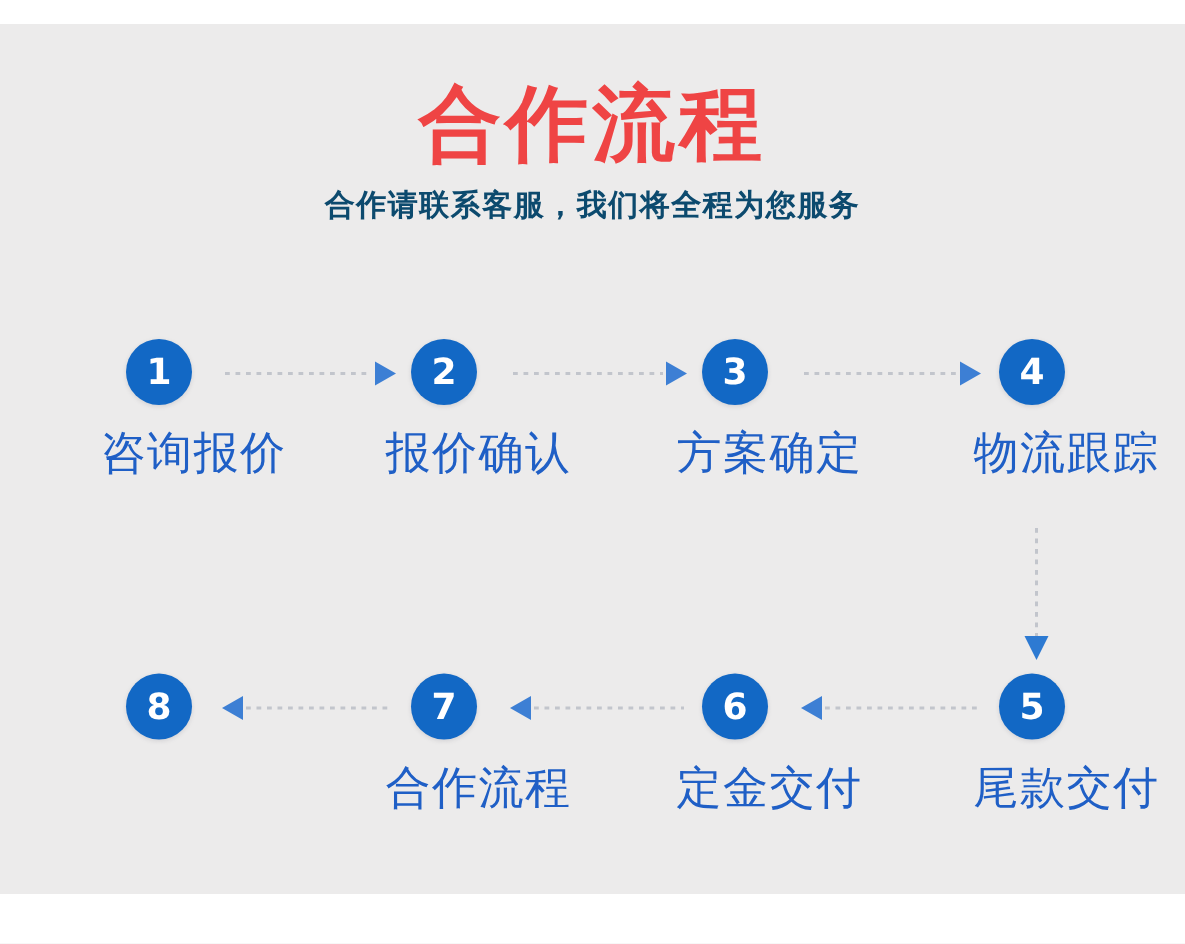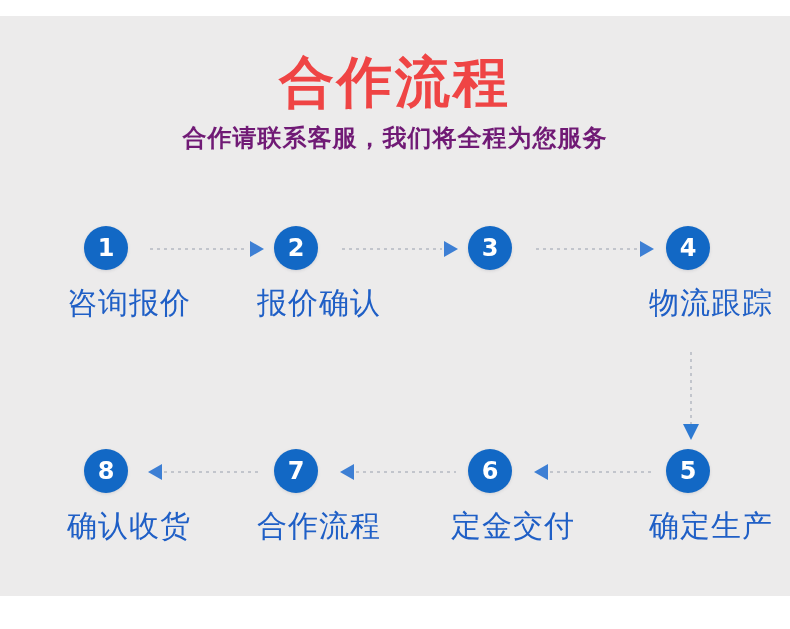--- a/index.html
+++ b/index.html
@@ -41,23 +41,23 @@
   }
   .title {
     font-size: 55px;
     font-weight: bold;
     color: #ef4444;
     letter-spacing: 3px;
     line-height: 1.12;
     margin: 0;
   }
   .subtitle {
-    font-size: 24px;
+    font-size: 20px;
     font-weight: bold;
-    color: #701a75;
+    color: #0c4a6e;
     letter-spacing: 1px;
     line-height: 1.2;
     margin: 10px 0 0 0;
     text-align: center;
   }
 
   
   .flow-row {
     position: absolute;
     left: 0;
@@ -198,20 +198,21 @@
       <div class="step-label">报价确认</div>
     </div>
 
     <div class="h-conn to-right" style="left:342px; width:114px;">
       <div class="dots"></div>
       <div class="head"></div>
     </div>
 
     <div class="step" style="left:490px;">
       <div class="circle">3</div>
+      <div class="step-label">方案确定</div>
     </div>
 
     <div class="h-conn to-right" style="left:536px; width:116px;">
       <div class="dots"></div>
       <div class="head"></div>
     </div>
 
     <div class="step" style="left:688px;">
       <div class="circle">4</div>
       <div class="step-label">物流跟踪</div>
@@ -221,21 +222,20 @@
 
   <div class="v-conn">
     <div class="dots"></div>
     <div class="head"></div>
   </div>
 
   <div class="flow-row row-bottom">
 
     <div class="step" style="left:106px;">
       <div class="circle">8</div>
-      <div class="step-label">确认收货</div>
     </div>
 
     <div class="h-conn to-left" style="left:150px; width:112px;">
       <div class="dots"></div>
       <div class="head"></div>
     </div>
 
     <div class="step" style="left:296px;">
       <div class="circle">7</div>
       <div class="step-label">合作流程</div>
@@ -251,18 +251,18 @@
       <div class="step-label">定金交付</div>
     </div>
 
     <div class="h-conn to-left" style="left:536px; width:116px;">
       <div class="dots"></div>
       <div class="head"></div>
     </div>
 
     <div class="step" style="left:688px;">
       <div class="circle">5</div>
-      <div class="step-label">确定生产</div>
+      <div class="step-label">尾款交付</div>
     </div>
 
   </div>
 
 </div>
 
 </body></html>

